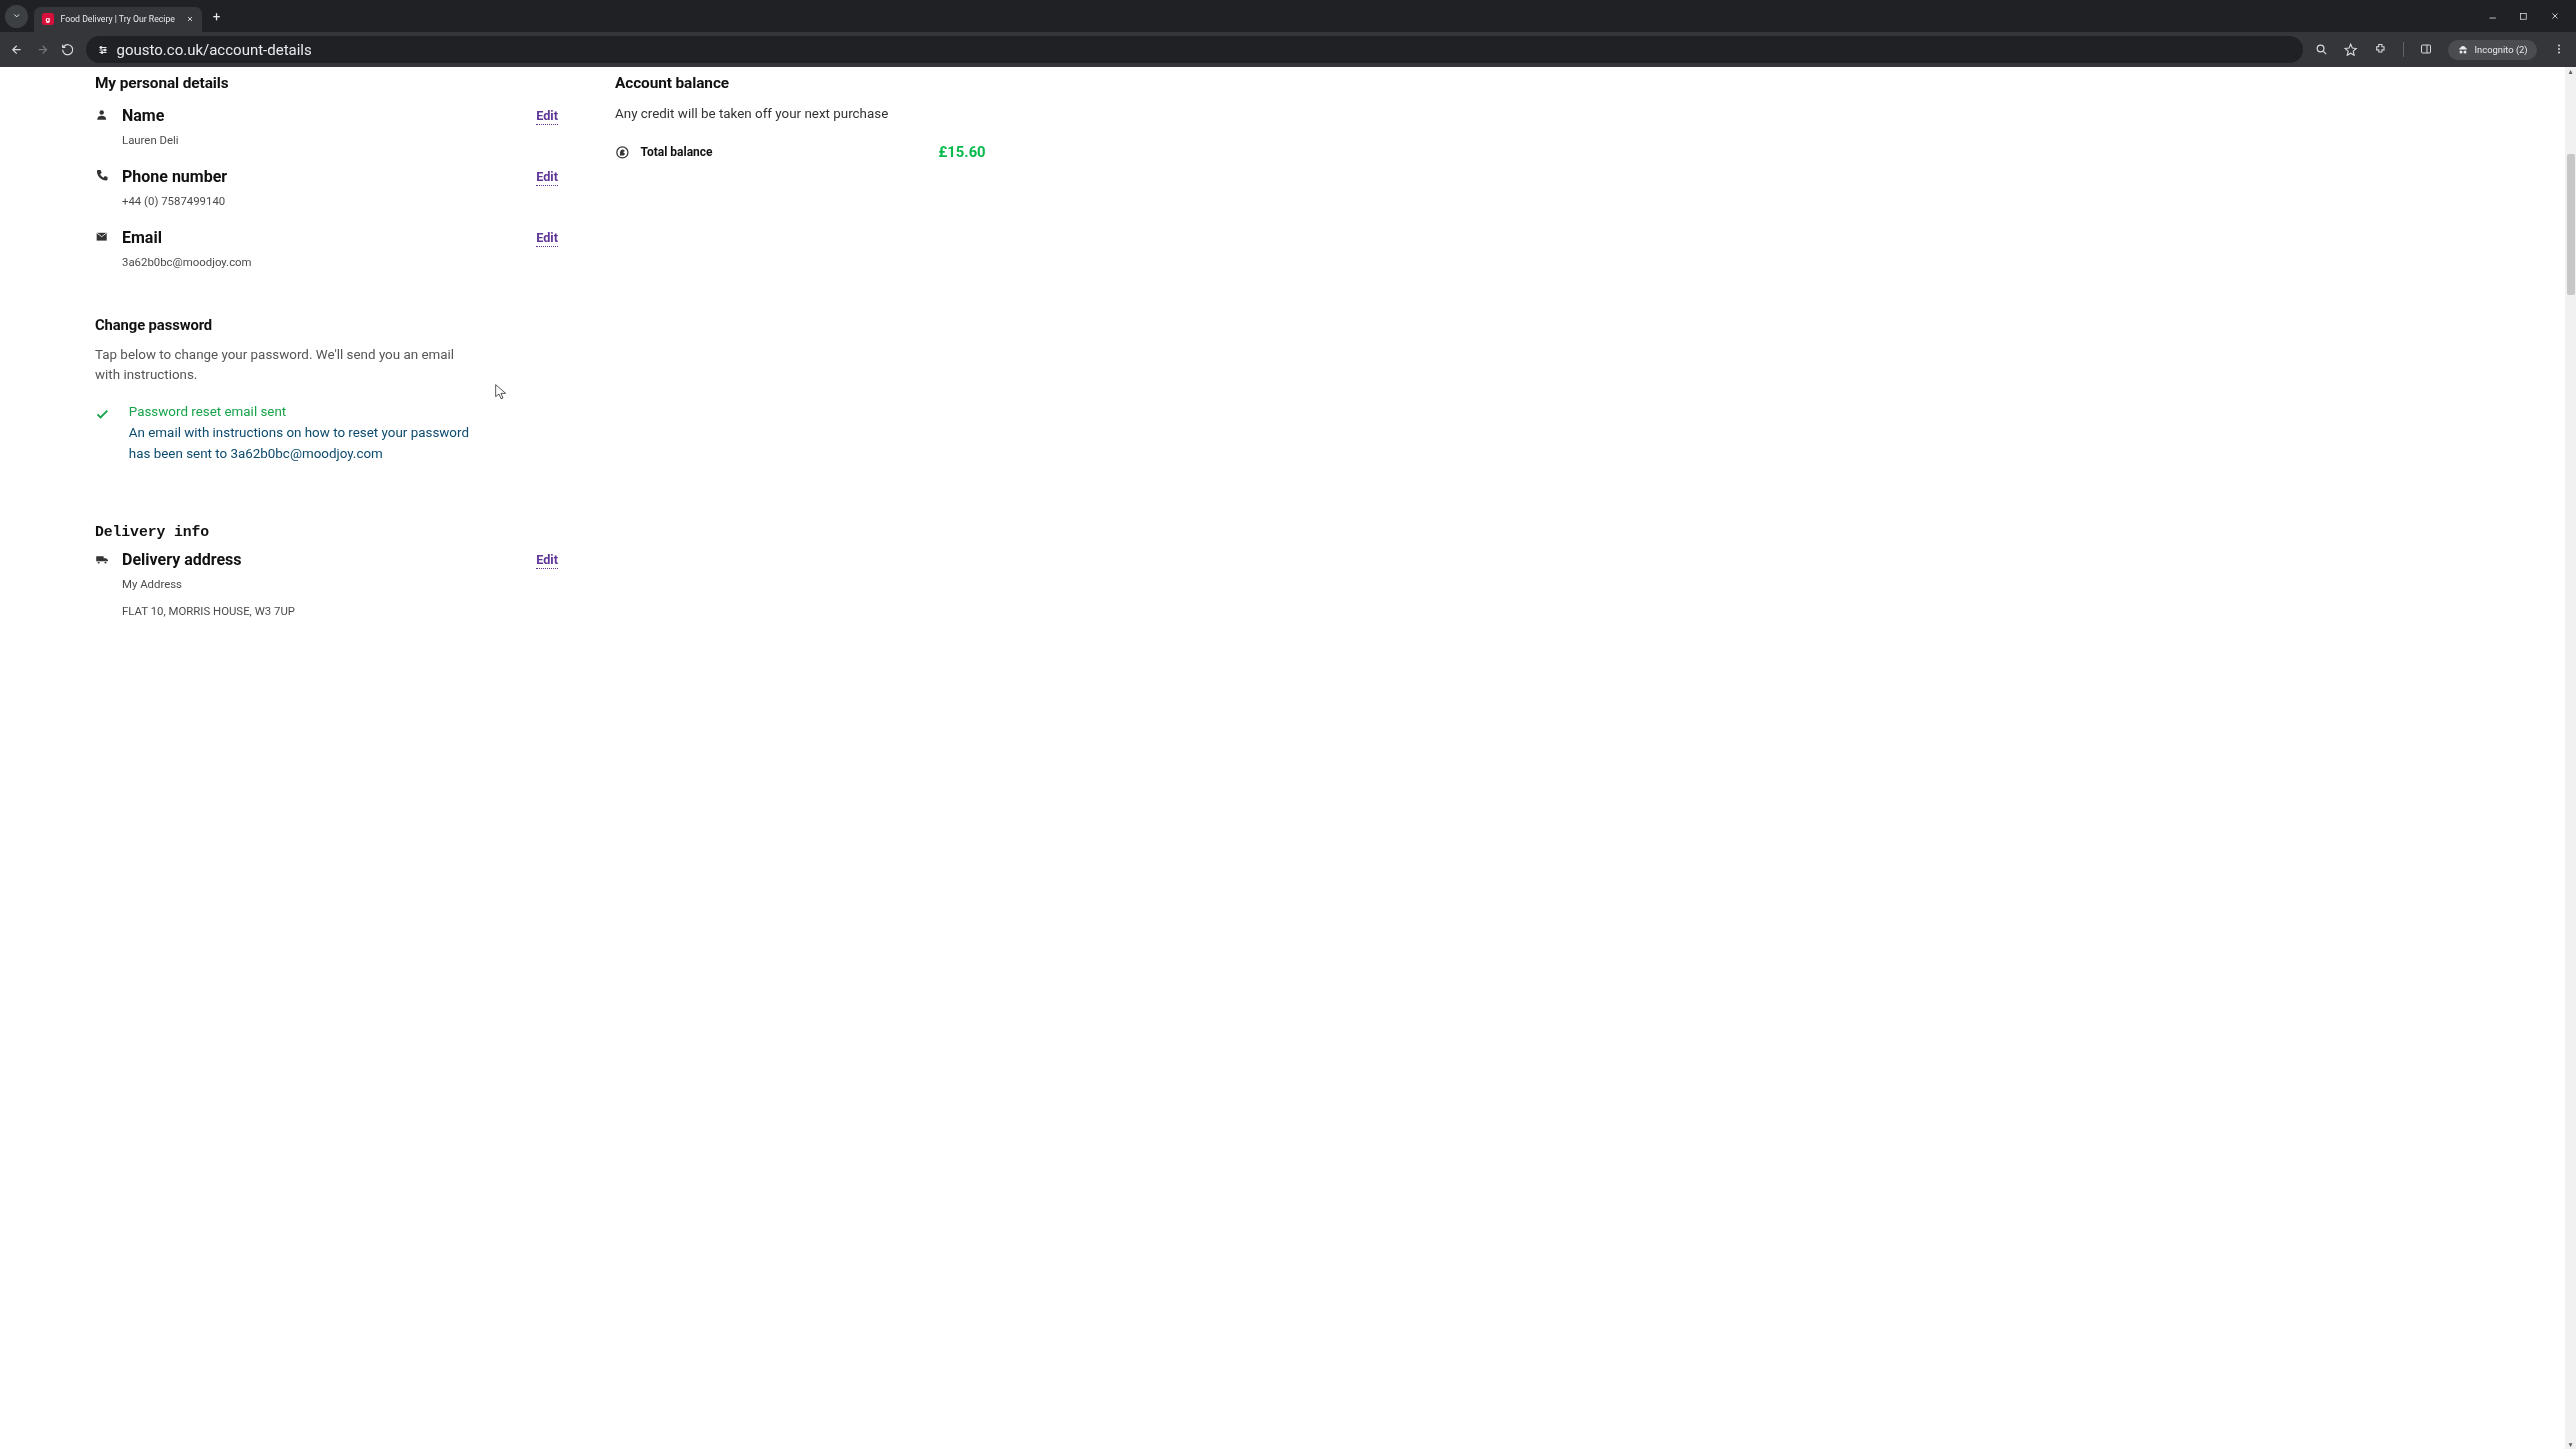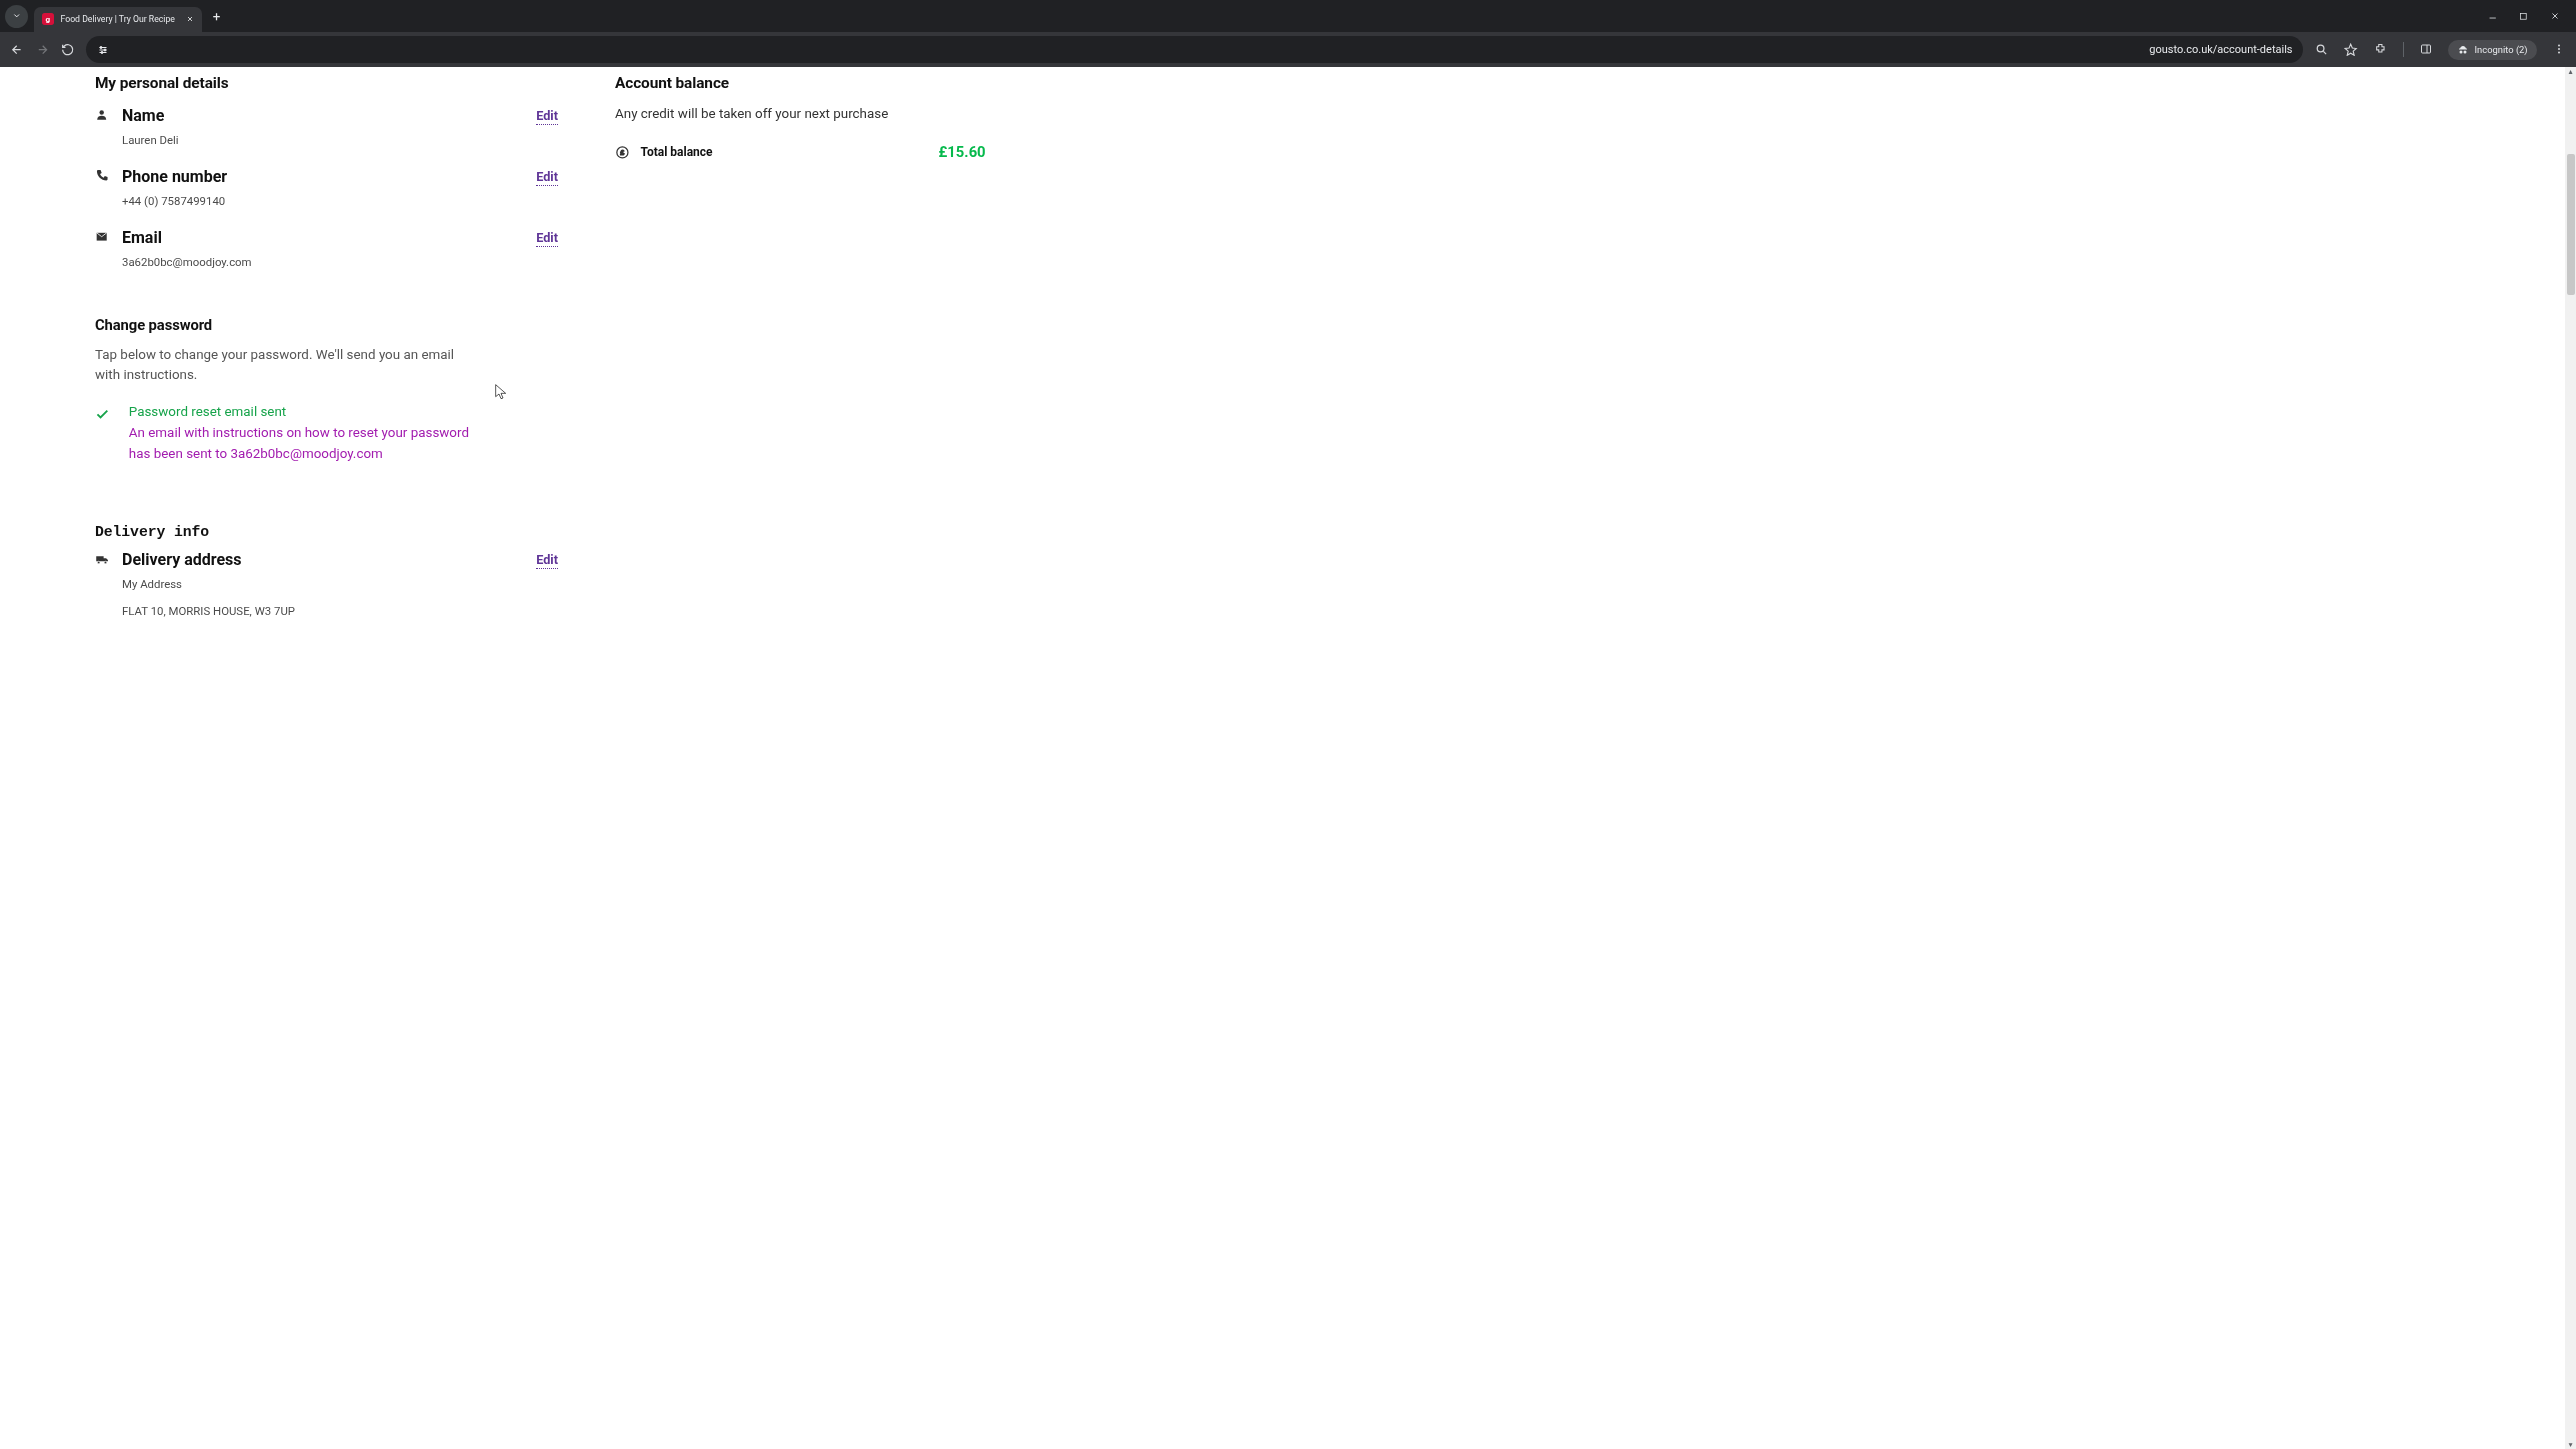--- a/index.html
+++ b/index.html
@@ -28,21 +28,21 @@
     .window-controls span { width:13.4px; display:flex; align-items:center; justify-content:center; }
 
     .addrbar {
       background: #35363a; display: flex; align-items: center; height: 35px;
       padding: 0 9.4px; gap: 10.7px;
     }
     .nav-icon { width: 14.8px; height: 14.8px; display:flex; align-items:center; justify-content:center; color:#e8eaed; opacity:.9;}
     .nav-icon.disabled { opacity: .35; }
     .omnibox {
       flex: 1 1 auto; background: #202124; border-radius: 16px; height: 27px;
-      display: flex; align-items: center; padding: 0 10.7px; gap: 8px; color:#e8eaed; font-size: 11px; justify-content: space-between;
+      display: flex; align-items: center; padding: 0 10.7px; gap: 8px; color:#e8eaed; font-size: 15px;
     }
     .right-icons { display:flex; align-items:center; gap: 14.8px; }
     .divider { width:0.7px; height:14.8px; background:#5f6368; }
     .incognito-pill {
       display:flex; align-items:flex-start; gap:5.4px; background:#4b4c50; border-radius: 13.4px;
       padding: 4px 9.4px; font-size: 9.4px; color:#e8eaed;
     }
 
     
     .page { position: relative; background:#fff; height: calc(100vh - 66px); overflow:hidden; }
@@ -72,21 +72,21 @@
     .edit-link {
       color: #5f3597; font-size: 12.7px; font-weight: 700; text-decoration: none;
       border-bottom: 1.3px dotted #5f3597; padding-bottom: 1.3px; align-self:flex-start; margin-top:1.3px;
     }
 
     .desc { font-size: 13.4px; color:#555; line-height: 1.5; max-width: 362px; margin-bottom: 19px; }
 
     .notice { display:flex; align-items:flex-start; gap: 19px; }
     .notice .check { color:#16a34a; padding-top:2.7px; }
     .notice-title { font-size: 13.4px; color:#16a34a; margin-bottom: 4px; }
-    .notice-body { font-size: 13.4px; color:#a21caf; line-height:1.5; max-width: 349px;}
+    .notice-body { font-size: 13.4px; color:#0c4a6e; line-height:1.5; max-width: 349px;}
 
     .balance-desc { font-size: 13.4px; color:#333; margin-bottom: 21.5px; }
     .balance-row { display:flex; align-items:center; gap: 10.7px; }
     .balance-row .icon { color:#333; }
     .balance-row .label { font-size: 12px; font-weight:700; color:#111; }
     .balance-amount { margin-left:auto; color:#06b94c; font-size: 14.8px; font-weight:700; padding-right:5.4px;}
 
     
     .cursor {
       position:absolute; left: 495px; top: 317px; width:12px; height:16px; pointer-events:none;

